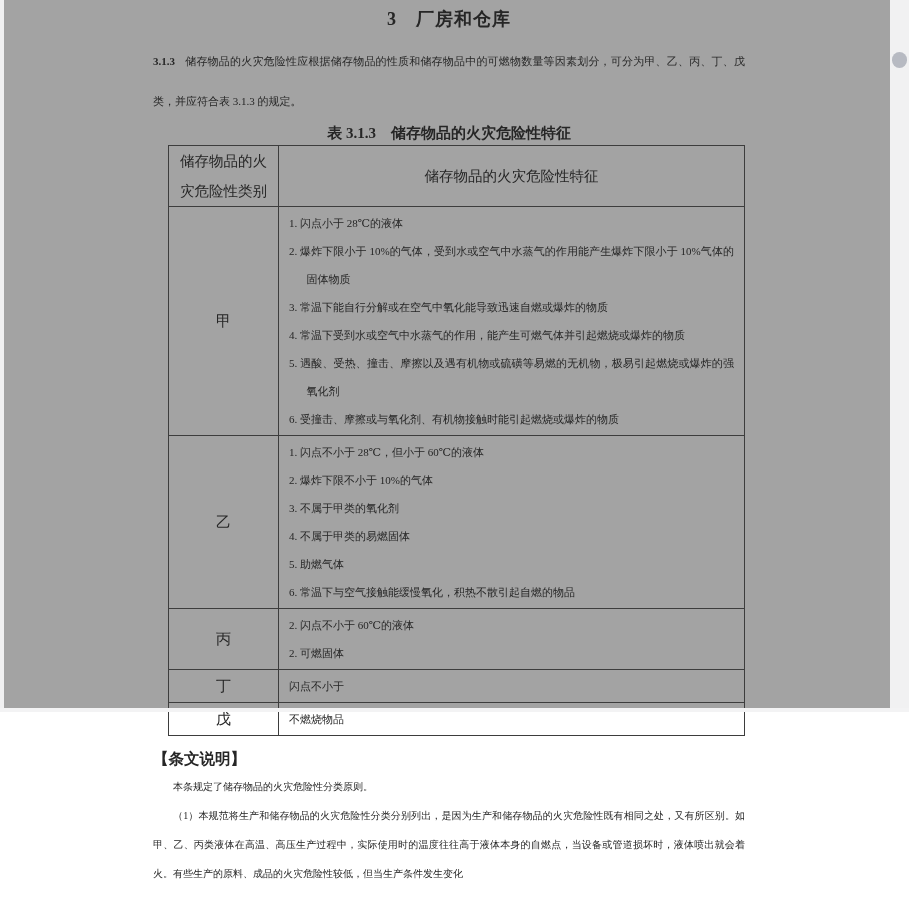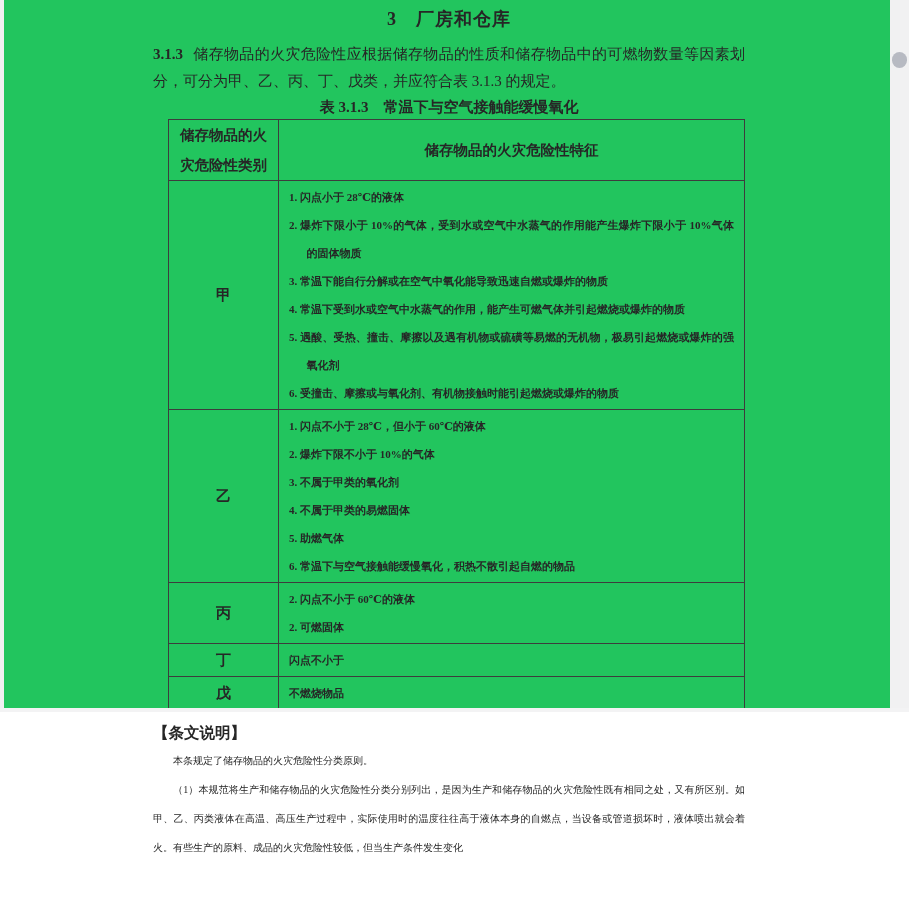--- a/index.html
+++ b/index.html
@@ -3,55 +3,55 @@
 <meta charset="utf-8">
 <style>
   * { box-sizing: border-box; margin: 0; padding: 0; }
   html, body {
     width: 909px; height: 908px;
     background: #ffffff;
     overflow: hidden;
     font-family: "Liberation Serif", "DejaVu Serif", serif;
     color: #262626;
   }
-  .page { position: relative; width: 909px; height: 712px; background: #22c55e; }
+  .page { position: relative; width: 909px; height: 712px; background: #a3a3a3; }
   .edge-left {
     position: absolute; left: 0; top: 0; width: 4px; height: 100%;
     background: #f0f0f1;
   }
   .edge-bottom {
     position: absolute; left: 0; bottom: 0; width: 100%; height: 4px;
     background: #f3f3f4;
   }
   .content {
     position: absolute; left: 153px; top: 6px; width: 592px;
   }
   h1.chapter-title {
     font-size: 18px; line-height: 26px; font-weight: bold;
     text-align: center; margin: 0 0 9px 0;
     letter-spacing: 1px;
   }
   p.clause {
-    font-size: 15px; line-height: 27px;
+    font-size: 11px; line-height: 40px;
     text-align: justify;
   }
   .clause-num { font-weight: bold; margin-right: 10px; }
   .table-caption {
     font-size: 15px; line-height: 19px; font-weight: bold;
     text-align: center; margin: 3px 0 2px 0;
   }
   table.hazard-table {
     border-collapse: collapse;
     margin-left: 15px;
     width: 577px;
     table-layout: fixed;
   }
   table.hazard-table th, table.hazard-table td {
     border: 1.5px solid #3d3d3d;
-    font-weight: bold;
+    font-weight: normal;
     vertical-align: middle;
   }
   th.col-category { width: 110px; }
   table.hazard-table th {
     height: 58px;
     font-size: 14.5px; line-height: 30px;
     text-align: center;
     padding: 0 8px;
   }
   td.cat {
@@ -89,21 +89,21 @@
 <body>
 
 <div class="page">
   <div class="edge-left"></div>
 
   <div class="content">
     <h1 class="chapter-title">3　厂房和仓库</h1>
 
     <p class="clause"><span class="clause-num">3.1.3</span><span>储存物品的火灾危险性应根据储存物品的性质和储存物品中的可燃物数量等因素划分，可分为甲、乙、丙、丁、戊类，并应符合表 3.1.3 的规定。</span></p>
 
-    <div class="table-caption">表 3.1.3　常温下与空气接触能缓慢氧化</div>
+    <div class="table-caption">表 3.1.3　储存物品的火灾危险性特征</div>
 
     <table class="hazard-table">
       <thead>
         <tr>
           <th class="col-category">储存物品的火灾危险性类别</th>
           <th class="col-features">储存物品的火灾危险性特征</th>
         </tr>
       </thead>
       <tbody id="table-body">
           <tr>

